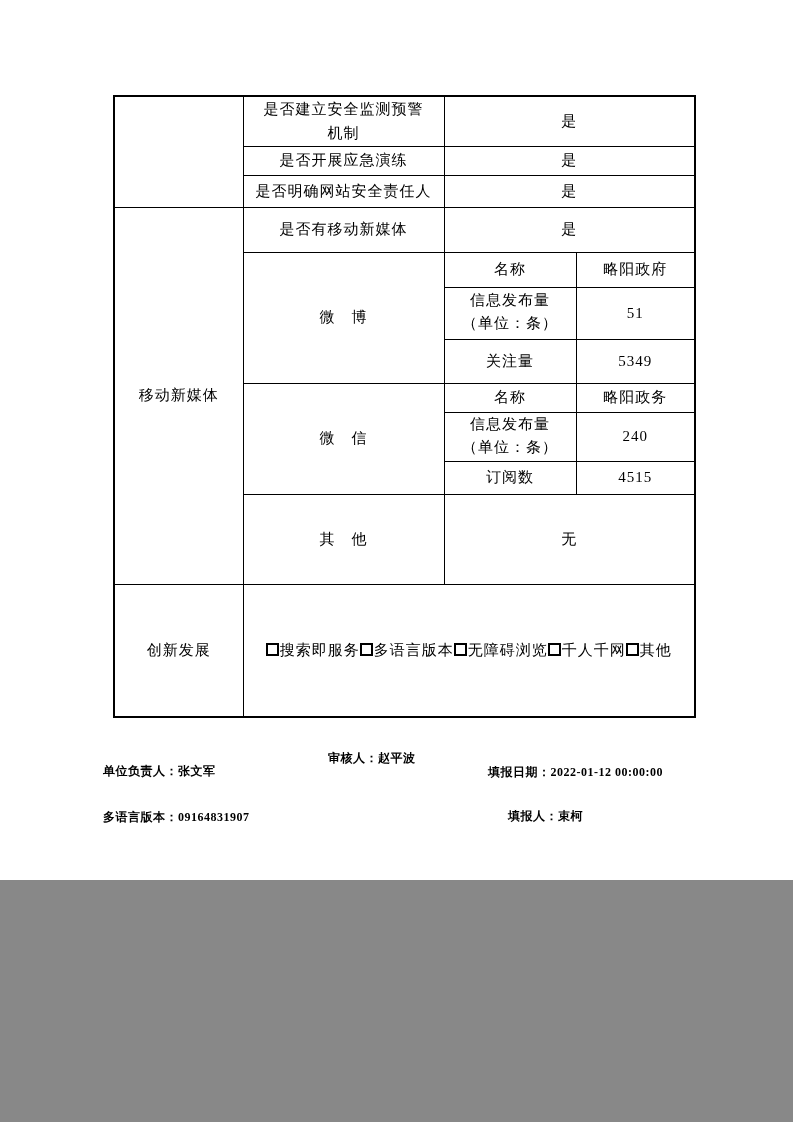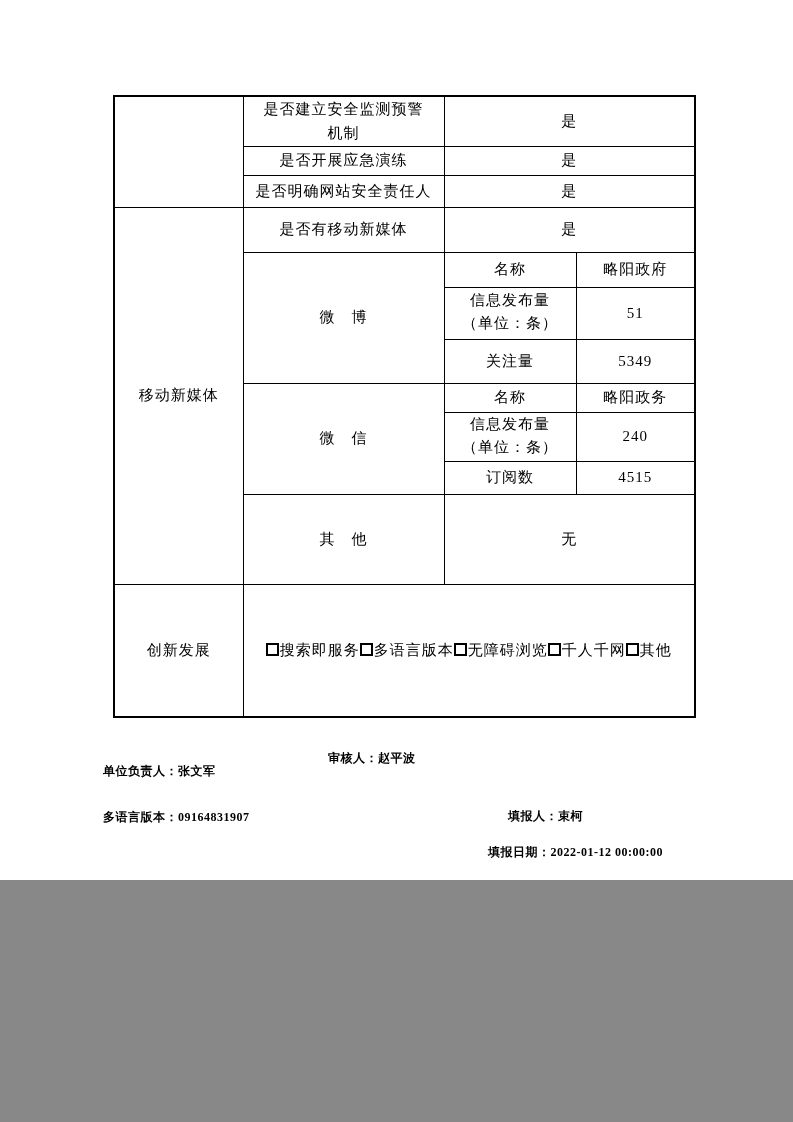--- a/index.html
+++ b/index.html
@@ -142,17 +142,17 @@
         <td colspan="3" class="cbrow"><span class="opt"><span class="cbx"></span><span>搜索即服务</span></span><span class="opt"><span class="cbx"></span><span>多语言版本</span></span><span class="opt"><span class="cbx"></span><span>无障碍浏览</span></span><span class="opt"><span class="cbx"></span><span>千人千网</span></span><span class="opt"><span class="cbx"></span><span>其他</span></span></td>
       </tr>
     </tbody>
   </table>
 
   <div class="f-item" style="left:103px; top:763px"><span>单位负责人：</span><span>张文军</span></div>
   <div class="f-item" style="left:328px; top:750px"><span>审核人：</span><span>赵平波</span></div>
   <div class="f-item" style="left:508px; top:808px"><span>填报人：</span><span>束柯</span></div>
 
   <div class="f-item" style="left:103px; top:809px"><span>多语言版本：</span><span>09164831907</span></div>
-  <div class="f-item" style="left:488px; top:844px"><span>填报日期：</span><span>2022-01-12 00:00:00</span></div>
+  <div class="f-item" style="left:488px; top:764px"><span>填报日期：</span><span>2022-01-12 00:00:00</span></div>
 
 
   <div class="pageno">3</div>
 </div>
 
 </body></html>

